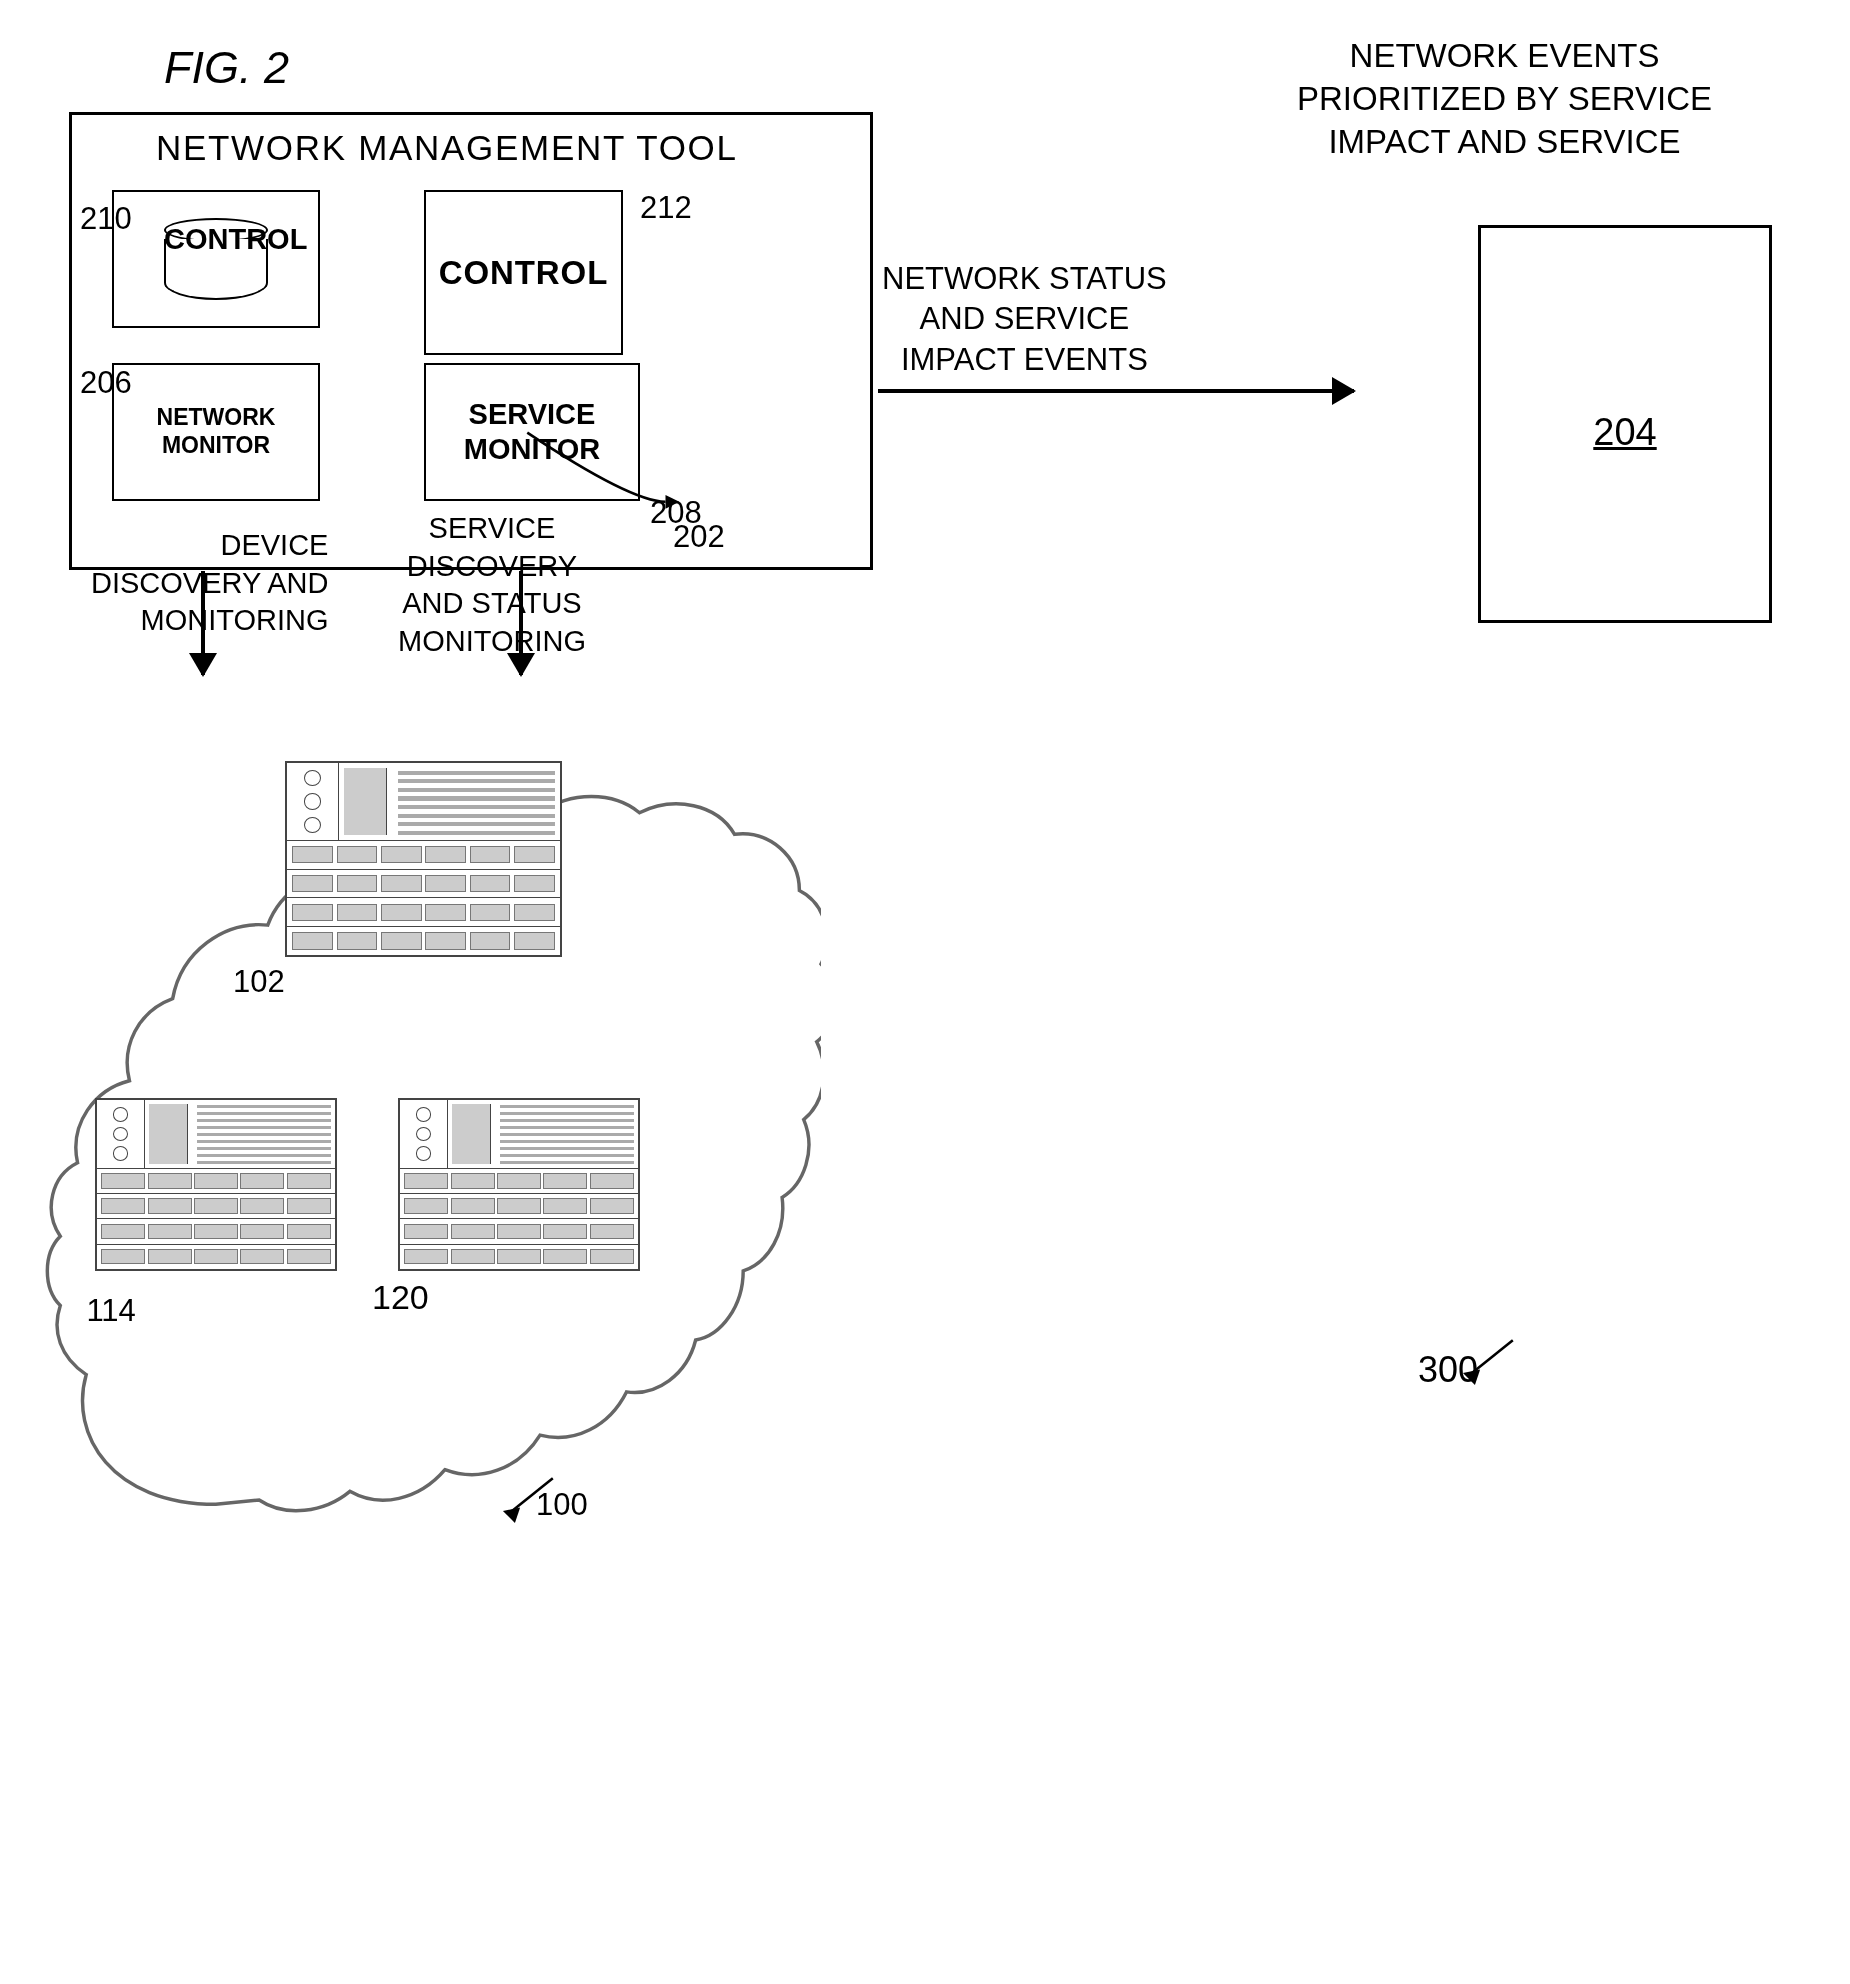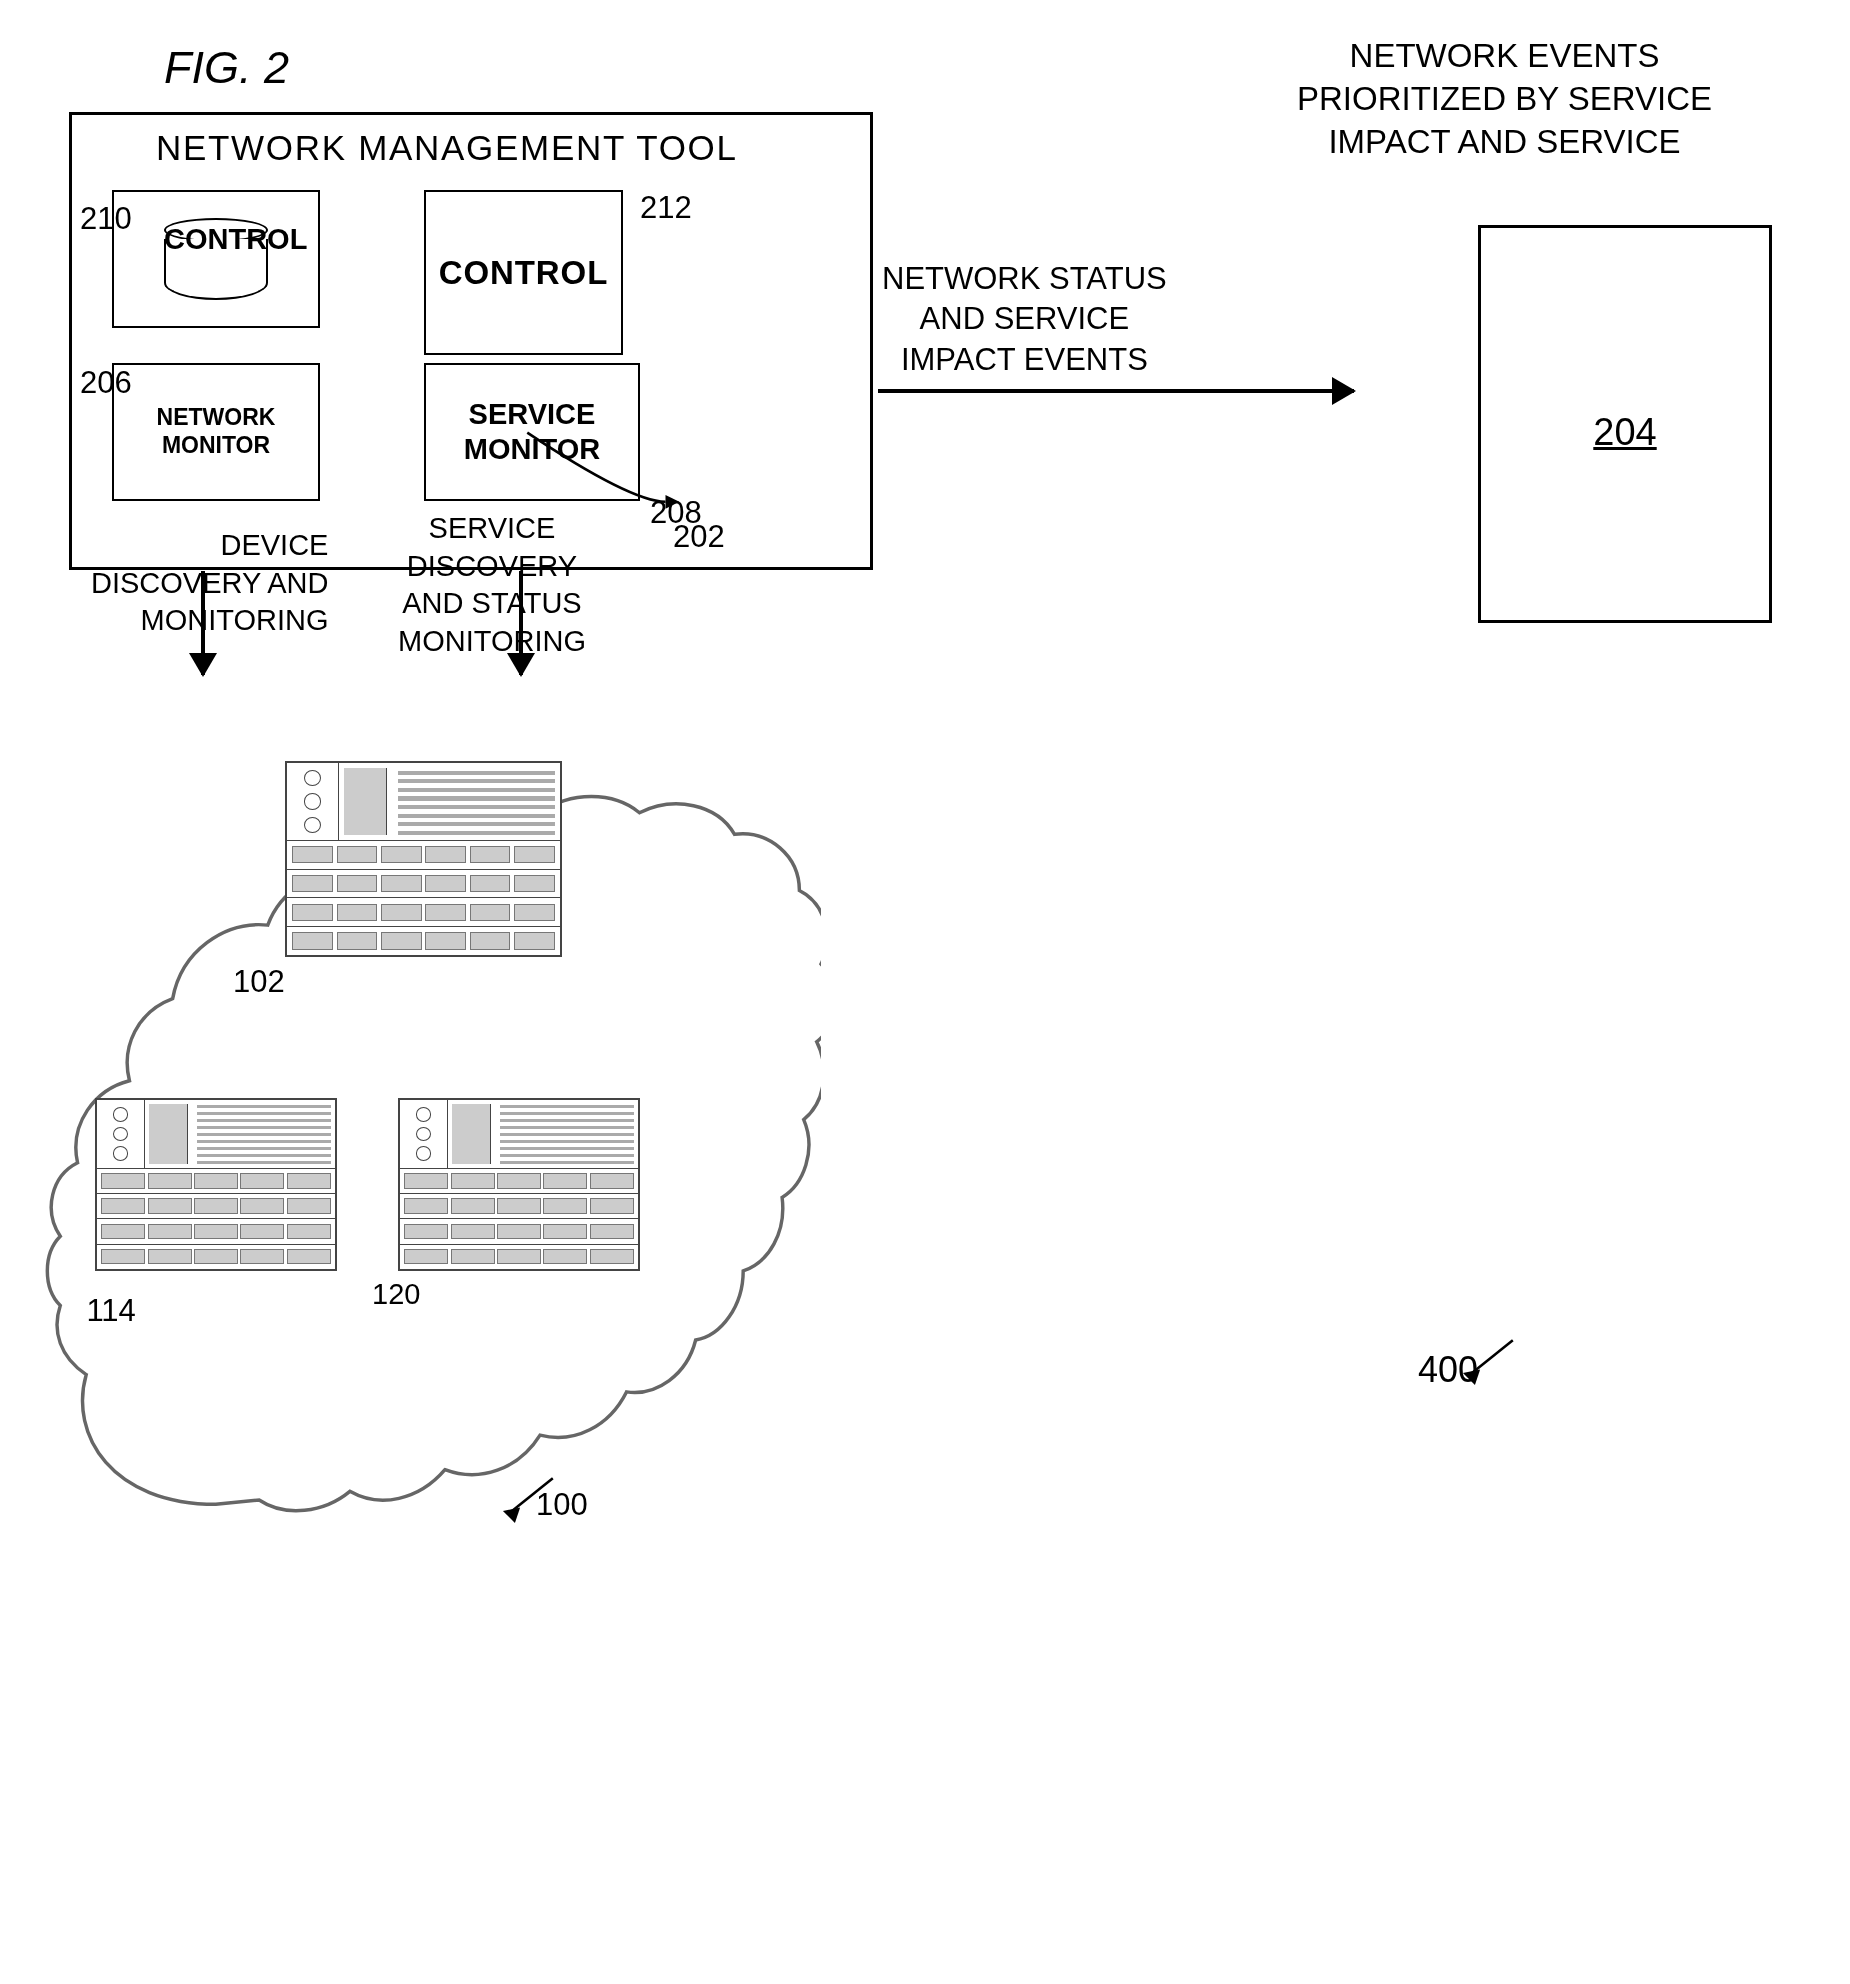--- a/index.html
+++ b/index.html
@@ -544,29 +544,29 @@
         <div style="height:15.6px; background:#ccc; border:0.9px solid #777;"></div>
       </div>
       <div style="display:grid; grid-template-columns:repeat(5,1fr); gap:2.6px; padding:4.3px;">
         <div style="height:15.6px; background:#ccc; border:0.9px solid #777;"></div>
         <div style="height:15.6px; background:#ccc; border:0.9px solid #777;"></div>
         <div style="height:15.6px; background:#ccc; border:0.9px solid #777;"></div>
         <div style="height:15.6px; background:#ccc; border:0.9px solid #777;"></div>
         <div style="height:15.6px; background:#ccc; border:0.9px solid #777;"></div>
       </div>
     </div>
-    <div style="font-size:29px; margin-top:7px; margin-left:-26px;">120</div>
+    <div style="font-size:34px; margin-top:7px; margin-left:-26px;">120</div>
   </div>
 
   <div style="position:absolute; top:1487px; left:536px; font-size:31px;">100</div>
   <svg style="position:absolute; top:1461px; left:484px; width:86px; height:69px;" viewBox="0 0 100 80" width="86" height="69">
     <line x1="80" y1="20" x2="30" y2="60" stroke="#000" stroke-width="3"></line>
     <polygon points="22,58 36,72 42,54" fill="#000"></polygon>
   </svg>
 
-  <div style="position:absolute; top:1349px; right:372px; font-size:36px;">400</div>
+  <div style="position:absolute; top:1349px; right:372px; font-size:36px;">300</div>
   <svg style="position:absolute; top:1323px; right:320px; width:86px; height:69px;" viewBox="0 0 100 80" width="86" height="69">
     <line x1="80" y1="20" x2="30" y2="60" stroke="#000" stroke-width="3"></line>
     <polygon points="22,58 36,72 42,54" fill="#000"></polygon>
   </svg>
 
 </div>
 
 
 </body></html>

